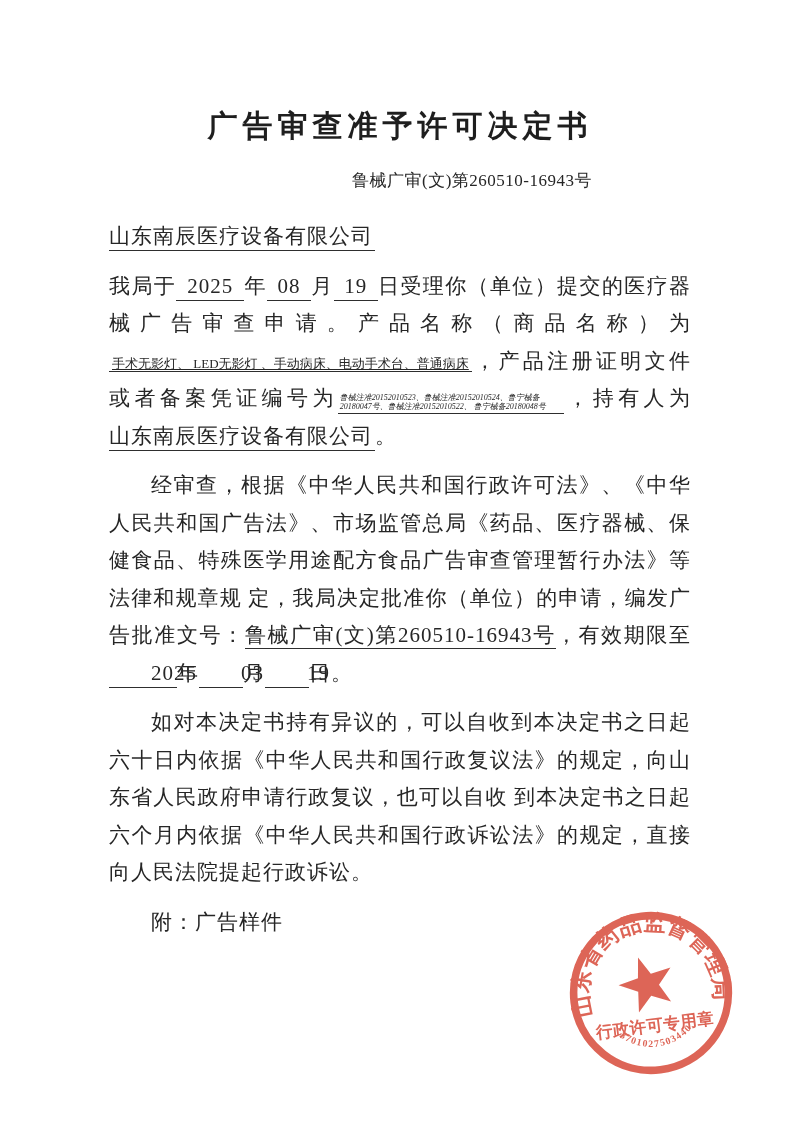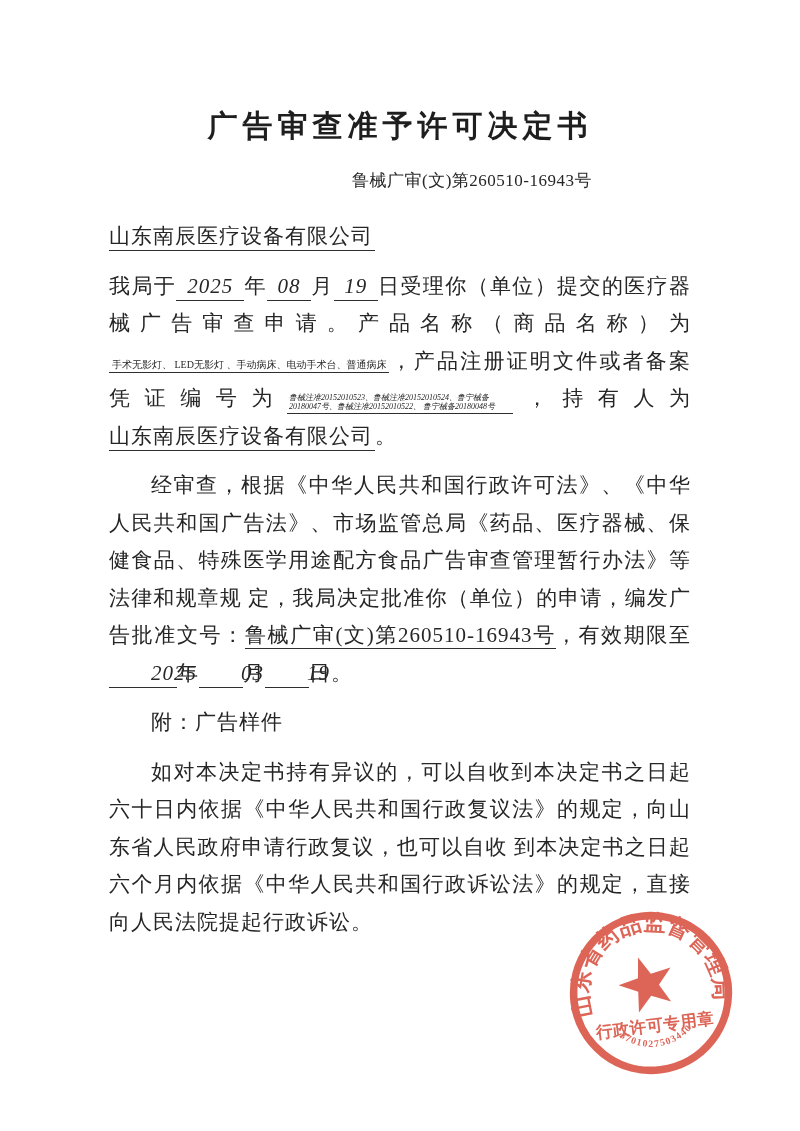--- a/index.html
+++ b/index.html
@@ -51,35 +51,35 @@
 
   p.para { margin: 12px; }
   p.indent { text-indent: 2em; }
 
   .blank {
     display: inline-block;
     text-align: center;
     border-bottom: 1.5px solid #2e2e2e;
     line-height: 27px;
     vertical-align: baseline;
-    font-style: italic;
   }
   .blank.w-year { width: 68px; }
   .blank.w-sm { width: 44px; }
 
   .fill-product {
     display: inline-block;
     min-width: 252px;
     border-bottom: 1.5px solid #2e2e2e;
-    font-size: 10px;
+    font-size: 13px;
     line-height: 11px;
     letter-spacing: 0;
     white-space: nowrap;
     padding: 0 3px 2px 3px;
     vertical-align: baseline;
+    text-decoration: underline;
   }
 
   .fill-reg {
     display: inline-block;
     width: 226px;
     border-bottom: 1.5px solid #2e2e2e;
     font-size: 8px;
     line-height: 9.5px;
     letter-spacing: 0;
     padding: 0 2px 1px 2px;
@@ -131,23 +131,23 @@
   <div class="doc-number">鲁械广审(文)第260510-16943号</div>
 
   <div class="body-text">
 
     <p class="para recipient-line"><span class="u-name">山东南辰医疗设备有限公司</span></p>
 
     <p class="para"><span>我局于</span><span class="blank w-year">2025</span><span>年</span><span class="blank w-sm">08</span><span>月</span><span class="blank w-sm">19</span><span>日受理你（单位）提交的医疗器械广告审查申请。产品名称（商品名称）为</span><span class="fill-product">手术无影灯、 LED无影灯 、手动病床、电动手术台、普通病床</span><span>，产品注册证明文件或者备案凭证编号为</span><span class="fill-reg">鲁械注准20152010523、鲁械注准20152010524、鲁宁械备20180047号、鲁械注准20152010522、 鲁宁械备20180048号</span><span>，持有人为</span><span class="u-name">山东南辰医疗设备有限公司</span><span>。</span></p>
 
     <p class="para indent"><span>经审查，根据《中华人民共和国行政许可法》、《中华人民共和国广告法》、市场监管总局《药品、医疗器械、保健食品、特殊医学用途配方食品广告审查管理暂行办法》等法律和规章规 定，我局决定批准你（单位）的申请，编发广告批准文号：</span><span class="u-approval">鲁械广审(文)第260510-16943号</span><span>，有效期限至</span> <span class="blank w-year">2025</span><span>年</span><span class="blank w-sm">03</span><span>月</span><span class="blank w-sm">19</span><span>日。</span></p>
 
+    <p class="para indent">如对本决定书持有异议的，可以自收到本决定书之日起六十日内依据《中华人民共和国行政复议法》的规定，向山东省人民政府申请行政复议，也可以自收 到本决定书之日起六个月内依据《中华人民共和国行政诉讼法》的规定，直接向人民法院提起行政诉讼。</p>
+
     <p class="para indent attachment-line">附：广告样件</p>
-
-    <p class="para indent">如对本决定书持有异议的，可以自收到本决定书之日起六十日内依据《中华人民共和国行政复议法》的规定，向山东省人民政府申请行政复议，也可以自收 到本决定书之日起六个月内依据《中华人民共和国行政诉讼法》的规定，直接向人民法院提起行政诉讼。</p>
 
   </div>
 
 
   <svg class="seal" viewBox="0 0 200 200" xmlns="http://www.w3.org/2000/svg">
     <circle cx="100" cy="100" r="91" fill="none" stroke-width="9" stroke="#d9503f"></circle>
     <polygon points="97,56 105,79 129.3,79.5 109.9,94.2 117,117.5 97,103.6 77,117.5 84.1,94.2 64.7,79.5 89,79" transform="rotate(-12 97 90)" fill="#d9503f"></polygon>
     <path id="sealTopArc" d="M 34,133 A 74,74 0 1 1 166,133" fill="none"></path>
     <text font-size="26" font-weight="bold" letter-spacing="1" fill="#d9503f"><textPath href="#sealTopArc" startOffset="50%" text-anchor="middle">山东省药品监督管理局</textPath></text>
     <text x="100" y="145" text-anchor="middle" font-size="19.5" font-weight="bold" letter-spacing="0.5" fill="#d9503f">行政许可专用章</text>

